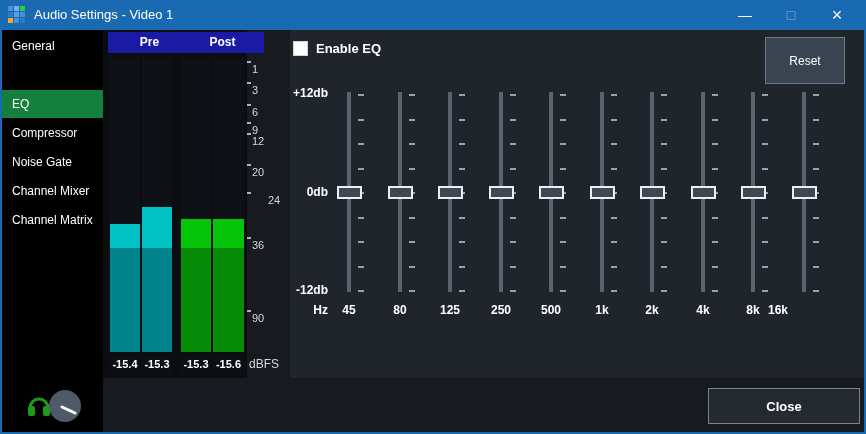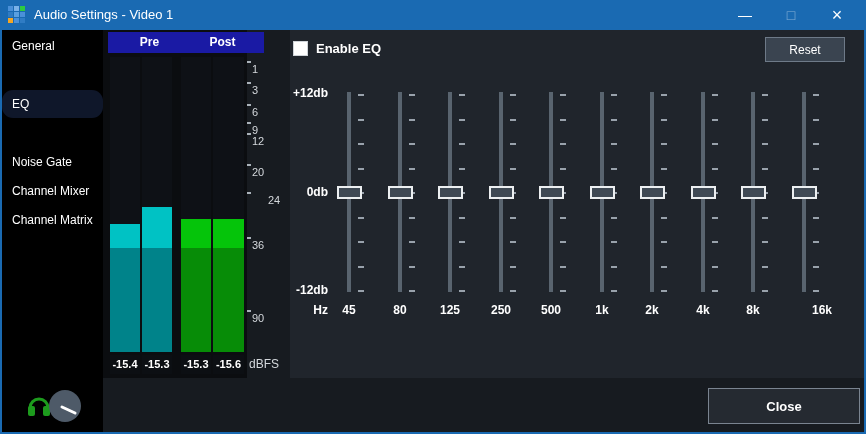--- a/index.html
+++ b/index.html
@@ -9,21 +9,21 @@
   
   .titlebar{left:0;top:0;width:866px;height:30px;background:#1a6ab2;display:flex;align-items:center;}
   .apicon{position:absolute;left:8px;top:6px;width:18px;height:18px;display:grid;grid-template-columns:repeat(3,5px);grid-template-rows:repeat(3,5px);gap:1px;}
   .apicon i{display:block;}
   .title{position:absolute;left:34px;top:0;height:30px;line-height:30px;color:#fff;font-size:13px;}
   .winbtn{position:absolute;top:0;height:30px;width:46px;display:flex;align-items:center;justify-content:center;color:#fff;font-size:14px;cursor:default;}
   .winbtn.dim{color:rgba(255,255,255,.45);}
   
   .sidebar{left:2px;top:30px;width:101px;height:402px;background:#000;}
   .side-item{position:absolute;left:0;width:101px;height:28px;line-height:28px;padding-left:10px;color:#fff;font-size:12px;}
-  .side-item.selected{background:#0f172a;border-radius:11px;}
+  .side-item.selected{background:#15803d;}
   
   .rightbase{left:103px;top:30px;width:761px;height:402px;background:#171b20;}
   .meterstrip{left:103px;top:30px;width:144px;height:348px;background:#0b0d10;}
   .eqpanel{left:290px;top:30px;width:574px;height:348px;background:#20252c;}
   .mheader{position:absolute;top:32px;height:21px;width:83px;background:#1a1aa4;color:#fff;font-size:12px;font-weight:bold;text-align:center;line-height:21px;}
   .mcol{position:absolute;top:57px;height:295px;background:#0e1116;}
   .mbar{position:absolute;left:0;width:100%;}
   .mval{position:absolute;top:355px;height:19px;background:#0c0f13;color:#fff;font-size:11px;font-weight:bold;text-align:center;line-height:19px;}
   .stick{position:absolute;width:4px;height:2px;background:#aab2ba;}
   .snum{position:absolute;color:#d4d8dc;font-size:11px;line-height:12px;}
@@ -31,21 +31,21 @@
   
   .chk{left:293px;top:41px;width:15px;height:15px;background:#fff;border:1px solid #cfd4d9;}
   .chklbl{left:316px;top:41px;color:#fff;font-size:13px;font-weight:bold;line-height:16px;}
   .btn{background:#3a4450;border:1px solid #6e7a88;color:#fff;font-size:12px;display:flex;align-items:center;justify-content:center;}
   .axlbl{position:absolute;width:58px;text-align:right;color:#fff;font-size:12px;font-weight:bold;line-height:14px;}
   .track{position:absolute;width:4px;background:#59646f;}
   .etick{position:absolute;width:6px;height:2px;background:#99a2ac;}
   .handle{position:absolute;width:25px;height:13px;background:#3f4954;border:2px solid #eceff1;}
   .freq{position:absolute;width:44px;text-align:center;color:#fff;font-size:12px;font-weight:bold;}
   .closebtn{left:708px;top:388px;width:152px;height:36px;background:#252a31;border:1px solid #7a8490;font-weight:bold;font-size:13px;}
-  .resetbtn{left:765px;top:37px;width:80px;height:25px;}
+  .resetbtn{left:765px;top:37px;width:80px;height:47px;}
   
   .bord{background:#1a6ab2;}
 </style>
 </head>
 <body>
 
 <div id="win">
 
   <div class="abs rightbase"></div>
   <div class="abs meterstrip"></div>
@@ -65,20 +65,21 @@
     </div>
     <div class="title">Audio Settings - Video 1</div>
     <div class="winbtn" style="left:722px;">—</div>
     <div class="winbtn dim" style="left:768px;">□</div>
     <div class="winbtn" style="left:814px;font-size:18px;">×</div>
   </div>
 
   <div class="abs sidebar">
       <div class="side-item" style="top: 2px;">General</div>
       <div class="side-item selected" style="top: 60px;">EQ</div>
+      <div class="side-item" style="top: 89px;">Compressor</div>
       <div class="side-item" style="top: 118px;">Noise Gate</div>
       <div class="side-item" style="top: 147px;">Channel Mixer</div>
       <div class="side-item" style="top: 176px;">Channel Matrix</div>
     </div>
 
   <div class="mheader" style="left:108px;">Pre</div>
   <div class="mheader" style="left:181px;">Post</div>
 
   <div>
       <div class="abs mcol" style="left: 110px; width: 30px;">
@@ -265,21 +266,21 @@
         <div class="etick" style="left: 813px; top: 94px;"></div>
         <div class="etick" style="left: 813px; top: 119px;"></div>
         <div class="etick" style="left: 813px; top: 143px;"></div>
         <div class="etick" style="left: 813px; top: 168px;"></div>
         <div class="etick" style="left: 813px; top: 192px;"></div>
         <div class="etick" style="left: 813px; top: 217px;"></div>
         <div class="etick" style="left: 813px; top: 241px;"></div>
         <div class="etick" style="left: 813px; top: 266px;"></div>
         <div class="etick" style="left: 813px; top: 290px;"></div>
         <div class="handle" style="left: 792px; top: 186px;"></div>
-        <div class="freq" style="left: 800px; top: 303px;">16k</div>
+        <div class="freq" style="left: 756px; top: 303px;">16k</div>
       </div>
     </div>
 
   <svg class="abs" style="left:26px;top:391px;" width="26" height="28" viewBox="0 0 26 28">
     <path d="M4 17 a9 9 0 0 1 18 0" stroke="#1d9b1d" stroke-width="3" fill="none"></path>
     <rect x="2" y="15" width="7" height="10" rx="2" fill="#1d9b1d"></rect>
     <rect x="17" y="15" width="7" height="10" rx="2" fill="#1d9b1d"></rect>
   </svg>
   <svg class="abs" style="left:47px;top:388px;" width="36" height="36">
     <circle cx="18" cy="18" r="16" fill="#4e5a68"></circle>

